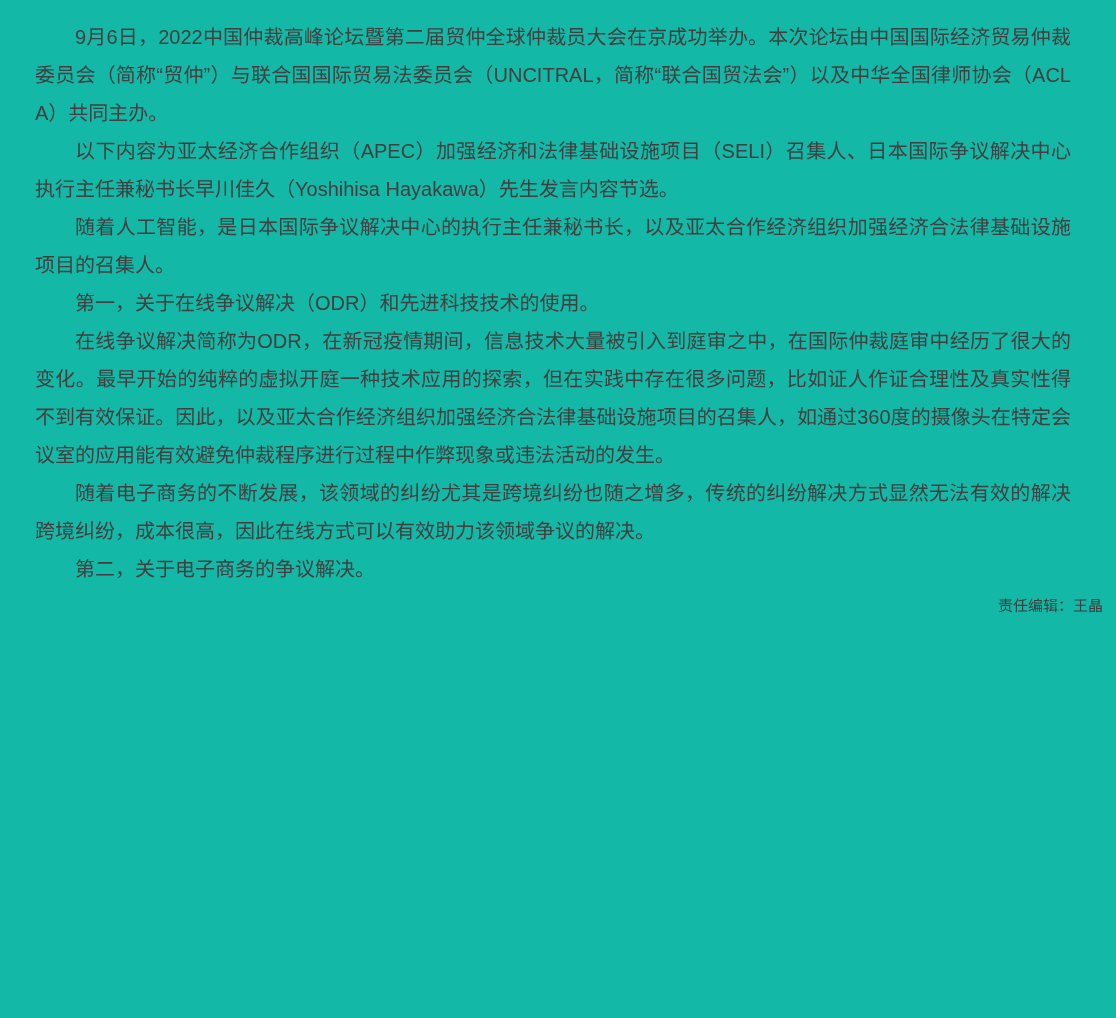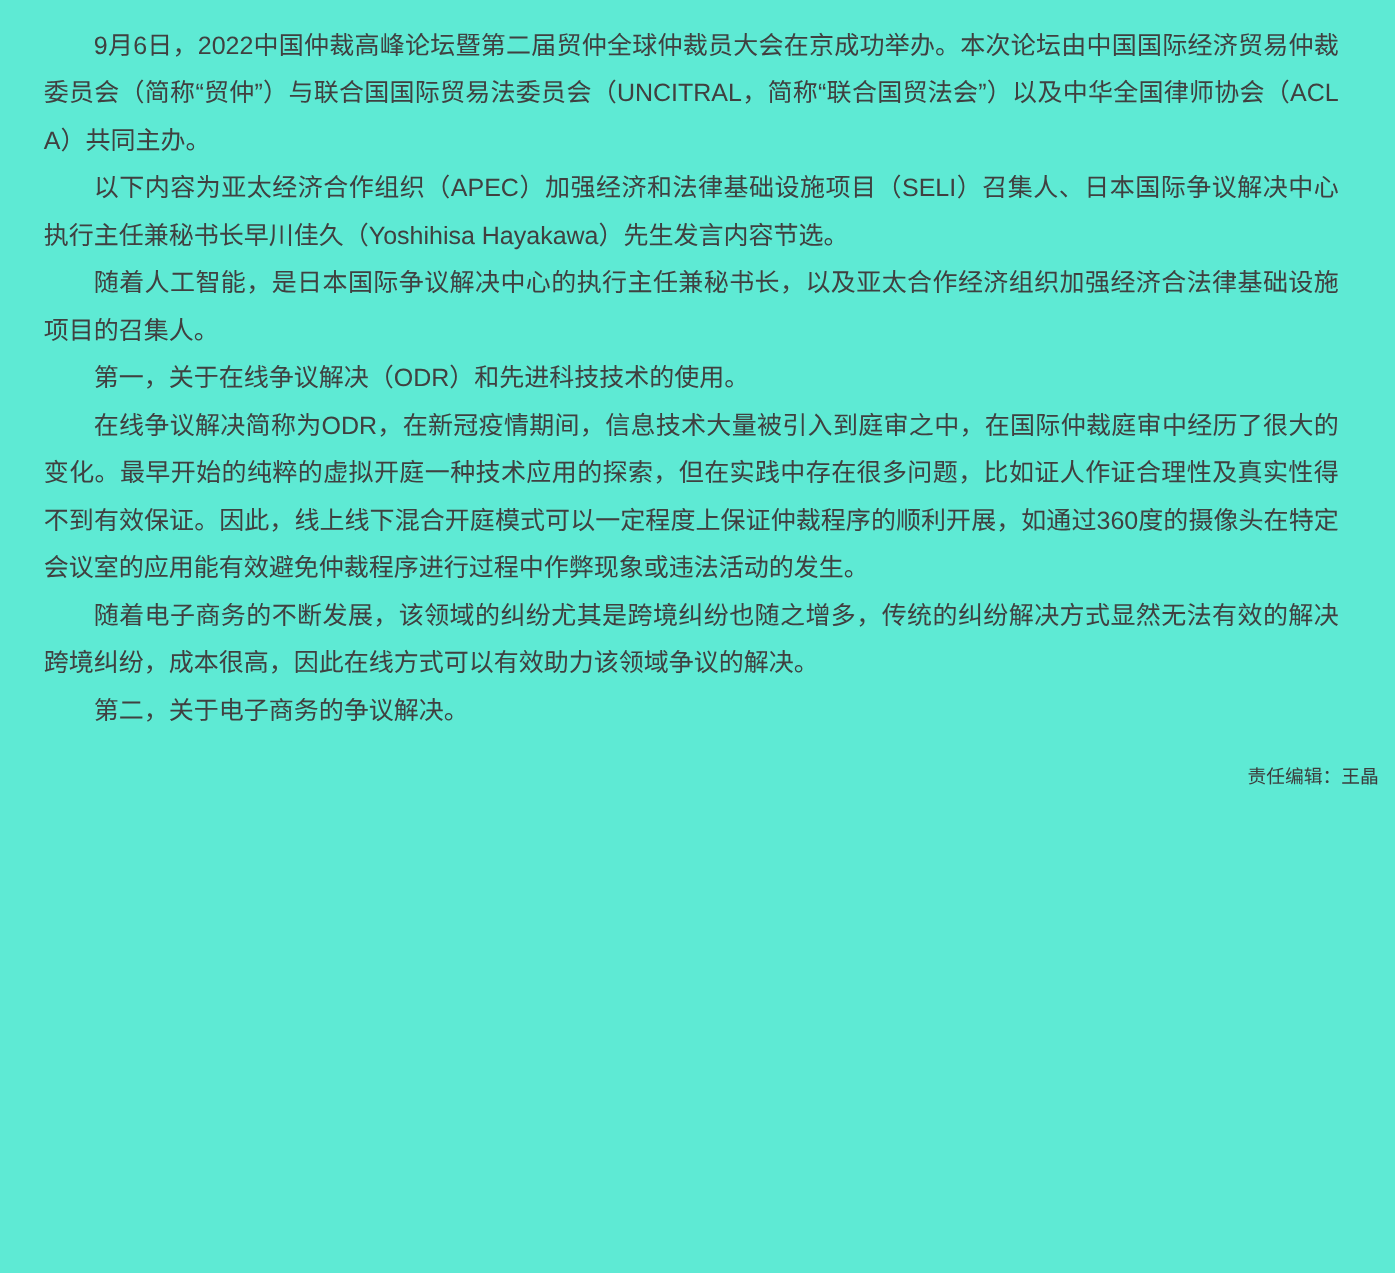--- a/index.html
+++ b/index.html
@@ -4,51 +4,51 @@
 <style>
   * { margin: 0; padding: 0; box-sizing: border-box; }
   html, body {
     width: 1116px;
     background: #ffffff;
     font-family: "Liberation Sans", "DejaVu Sans", sans-serif;
   }
   .page {
     width: 1116px;
     height: 1018px;
-    background: #5eead4;
+    background: #14b8a6;
     overflow: hidden;
   }
   .article {
     padding: 18px 45px 0 35px;
   }
   .article p {
     font-size: 20px;
     line-height: 38px;
     color: #404040;
     text-align: justify;
     text-indent: 2em;
     letter-spacing: 0;
     word-break: break-all;
   }
   .footer-credit {
-    margin-top: 24px;
+    margin-top: 8px;
     padding-right: 13px;
     text-align: right;
     font-size: 15px;
     line-height: 20px;
     color: #3d3d3d;
   }
 </style>
 </head>
 <body>
 
 <div class="page">
   <div class="article">
     <p>9月6日，2022中国仲裁高峰论坛暨第二届贸仲全球仲裁员大会在京成功举办。本次论坛由中国国际经济贸易仲裁委员会（简称“贸仲”）与联合国国际贸易法委员会（UNCITRAL，简称“联合国贸法会”）以及中华全国律师协会（ACLA）共同主办。</p>
     <p>以下内容为亚太经济合作组织（APEC）加强经济和法律基础设施项目（SELI）召集人、日本国际争议解决中心执行主任兼秘书长早川佳久（Yoshihisa Hayakawa）先生发言内容节选。</p>
     <p>随着人工智能，是日本国际争议解决中心的执行主任兼秘书长，以及亚太合作经济组织加强经济合法律基础设施项目的召集人。</p>
     <p>第一，关于在线争议解决（ODR）和先进科技技术的使用。</p>
-    <p>在线争议解决简称为ODR，在新冠疫情期间，信息技术大量被引入到庭审之中，在国际仲裁庭审中经历了很大的变化。最早开始的纯粹的虚拟开庭一种技术应用的探索，但在实践中存在很多问题，比如证人作证合理性及真实性得不到有效保证。因此，线上线下混合开庭模式可以一定程度上保证仲裁程序的顺利开展，如通过360度的摄像头在特定会议室的应用能有效避免仲裁程序进行过程中作弊现象或违法活动的发生。</p>
+    <p>在线争议解决简称为ODR，在新冠疫情期间，信息技术大量被引入到庭审之中，在国际仲裁庭审中经历了很大的变化。最早开始的纯粹的虚拟开庭一种技术应用的探索，但在实践中存在很多问题，比如证人作证合理性及真实性得不到有效保证。因此，以及亚太合作经济组织加强经济合法律基础设施项目的召集人，如通过360度的摄像头在特定会议室的应用能有效避免仲裁程序进行过程中作弊现象或违法活动的发生。</p>
     <p>随着电子商务的不断发展，该领域的纠纷尤其是跨境纠纷也随之增多，传统的纠纷解决方式显然无法有效的解决跨境纠纷，成本很高，因此在线方式可以有效助力该领域争议的解决。</p>
     <p>第二，关于电子商务的争议解决。</p>
   </div>
   <div class="footer-credit">责任编辑：王晶</div>
 </div>
 
 </body></html>

